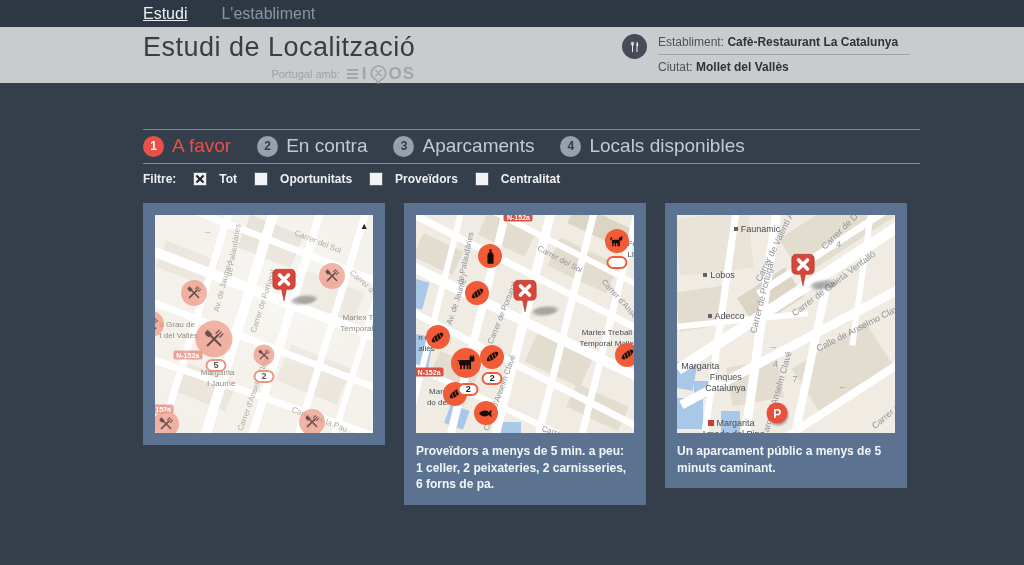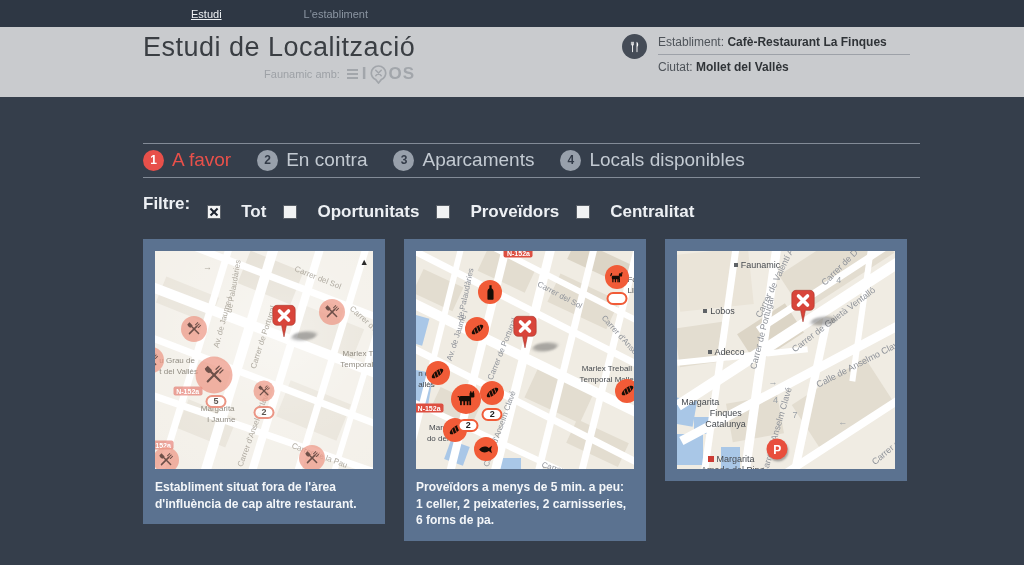--- a/index.html
+++ b/index.html
@@ -1,24 +1,24 @@
 <!DOCTYPE html>
 <html><head>
 <meta charset="utf-8">
 <style>
   html,body{margin:0;padding:0;}
   body{width:1024px;height:565px;overflow:hidden;background:#353e4b;font-family:"Liberation Sans",sans-serif;position:relative;}
 
   
   .topnav{height:27px;background:#2e3744;display:flex;align-items:center;padding-left:143px;gap:34px;}
-  .nav-item{font-size:11px;color:#8b95a2;cursor:pointer;margin-left:48px;}
+  .nav-item{font-size:16px;color:#8b95a2;cursor:pointer;}
   .nav-item.active{color:#eef1f4;text-decoration:underline;}
 
   
-  .header{height:70px;background:#c9cbce;position:relative;padding-left:42px;}
+  .header{height:56px;background:#c9cbce;position:relative;padding-left:42px;}
   .title-wrap{position:absolute;left:143px;top:5px;}
   .page-title{font-size:27px;color:#3a3e43;margin:0;font-weight:400;letter-spacing:.5px;}
   .powered{display:flex;justify-content:flex-end;align-items:center;gap:7px;font-size:11px;color:#9da1a6;margin-top:1px;}
   .eixos{display:inline-flex;align-items:center;gap:2px;color:#a2a6ab;font-size:17px;font-weight:700;letter-spacing:1px;}
   .e-bars{display:inline-flex;flex-direction:column;gap:2px;margin-right:2px;}
   .e-bars i{display:block;width:11px;height:2.2px;background:#a2a6ab;}
   .info-panel{position:absolute;left:622px;top:3px;width:288px;display:flex;gap:11px;}
   .info-icon{width:25px;height:25px;border-radius:50%;background:#454c57;display:flex;align-items:center;justify-content:center;margin-top:4px;flex:none;}
   .info-rows{flex:1;}
   .info-row{font-size:12px;color:#4e5359;padding:5px 0 5px;border-bottom:1px solid #9da1a8;}
@@ -27,22 +27,22 @@
 
   
   .main{padding:46px 0 0 143px;}
   .section-label{font-size:12px;font-weight:700;color:#dfe4ea;margin-bottom:10px;}
   .rule{width:777px;height:1px;background:#838b97;}
   .tabs{display:flex;align-items:center;gap:26px;width:777px;padding:5px 0 6px;}
   .tab{display:flex;align-items:center;gap:8px;font-size:19px;color:#c3cad2;cursor:pointer;}
   .tab .num{width:21px;height:21px;border-radius:50%;background:#98a0ab;color:#333b48;font-size:12px;font-weight:700;display:flex;align-items:center;justify-content:center;}
   .tab.active{color:#e8504a;}
   .tab.active .num{background:#e8504a;color:#fff;}
-  .filter{display:flex;align-items:center;gap:17px;margin-top:8px;font-size:17px;font-weight:700;color:#edf0f4;}
-  .cb{display:flex;align-items:center;gap:20px;cursor:pointer;margin-top:16px;}
+  .filter{display:flex;align-items:center;gap:17px;margin-top:8px;font-size:12px;font-weight:700;color:#edf0f4;}
+  .cb{display:flex;align-items:center;gap:12px;cursor:pointer;}
   .box{width:12px;height:12px;background:#f2f3f4;border:1px solid #5a6068;position:relative;flex:none;}
   .box.checked::before,.box.checked::after{content:"";position:absolute;left:0.5px;top:5px;width:10px;height:1.8px;background:#1d2430;}
   .box.checked::before{transform:rotate(45deg);}
   .box.checked::after{transform:rotate(-45deg);}
 
   
   .cards{display:flex;align-items:flex-start;gap:19px;margin-top:17px;}
   .card{width:242px;background:#5b7290;padding:12px;box-sizing:border-box;}
   .caption{margin-top:10px;font-size:12px;font-weight:700;color:#f3f6f9;line-height:1.38;}
 
@@ -81,21 +81,21 @@
 
 <div class="topnav">
   <span class="nav-item active">Estudi</span>
   <span class="nav-item">L'establiment</span>
 </div>
 
 <div class="header">
   <div class="title-wrap">
     <h1 class="page-title">Estudi de Localització</h1>
     <div class="powered">
-      <span>Faunamic amb:</span>
+      <span>Portugal amb:</span>
       <span class="eixos" title="EIXOS">
         <span class="e-bars">
             <i></i>
             <i></i>
             <i></i>
           </span>
           <span>I</span>
           <svg viewBox="0 0 20 22" width="17" height="19">
             <path d="M10 1 C14.7 1 18.5 4.6 18.5 9.2 C18.5 12.6 16.4 15.4 13.4 16.8 L10 21 L6.6 16.8 C3.6 15.4 1.5 12.6 1.5 9.2 C1.5 4.6 5.3 1 10 1 Z" fill="none" stroke="#a2a6ab" stroke-width="2"></path>
             <path d="M6.8 6 L13.2 12.4 M13.2 6 L6.8 12.4" stroke="#a2a6ab" stroke-width="1.8" stroke-linecap="round"></path>
@@ -109,21 +109,21 @@
       <svg viewBox="0 0 20 20" width="14" height="14" fill="#fff">
           <rect x="4.2" y="2.6" width="1" height="5"></rect>
           <rect x="5.9" y="2.6" width="1" height="5"></rect>
           <rect x="7.6" y="2.6" width="1" height="5"></rect>
           <rect x="5.9" y="6" width="1.3" height="11.4" rx="0.6"></rect>
           <path d="M12.2 2.6 c2.3 1.2 3 4.2 1.8 6.6 l-1.8 0.4 z"></path>
           <rect x="12.2" y="9" width="1.3" height="8.4" rx="0.6"></rect>
         </svg>
     </div>
     <div class="info-rows">
-      <div class="info-row"><span>Establiment:</span> <b>Cafè-Restaurant La Finques</b></div>
+      <div class="info-row"><span>Establiment:</span> <b>Cafè-Restaurant La Catalunya</b></div>
       <div class="info-row"><span>Ciutat:</span> <b>Mollet del Vallès</b></div>
     </div>
   </div>
 </div>
 
 <div class="main">
   <div class="rule"></div>
   <div class="tabs">
     <div class="tab active">
         <span class="num">1</span>
@@ -299,21 +299,20 @@
               <g transform="rotate(-45 10 10)">
                 <rect x="9.2" y="5" width="1.7" height="13" rx="0.8"></rect>
                 <path d="M8.3 1.2 h3.4 v5 H8.3 c-0.9-1.6-0.9-3.4 0-5 z"></path>
               </g>
             </svg>
           </div>
           <div class="road-badge fadedb" style="left: 15%; top: 64%;">N-152a</div>
           <div class="road-badge fadedb" style="left: 2%; top: 89%;">N-152a</div>
           <div class="map-ctrl" style="left: 96%; top: 5%;">▲</div>
         </div>
-      <div class="caption">Establiment situat fora de l'àrea d'influència de cap altre restaurant.</div>
     </div>
 
     <div class="card">
       <div class="map m2">
         <span class="block" style="left:0%;top:12%;width:20%;height:12%;transform:rotate(25deg)"></span>
         <span class="block" style="left:30%;top:2%;width:24%;height:13%;transform:rotate(25deg)"></span>
         <span class="block" style="left:62%;top:16%;width:30%;height:14%;transform:rotate(25deg)"></span>
         <span class="block dk" style="left:70%;top:0%;width:28%;height:10%;transform:rotate(25deg)"></span>
         <span class="block" style="left:8%;top:66%;width:20%;height:12%;transform:rotate(25deg)"></span>
         <span class="block" style="left:52%;top:58%;width:28%;height:16%;transform:rotate(25deg)"></span>
@@ -487,16 +486,17 @@
           <span class="map-label tiny" style="left: 73%; top: 11%;">4</span>
           <span class="map-label tiny" style="left: 44%; top: 66%;">4</span>
           <span class="map-label tiny" style="left: 53%; top: 73%;">7</span>
           <div class="pin-shadow" style="left: 63%; top: 32%;"></div>
           <div class="pin" style="left: 58%; top: 32%;"><svg viewBox="0 0 27 35" width="100%" height="100%">
               <path d="M6.5 1.5 h14 a4.2 4.2 0 0 1 4.2 4.2 v11.6 a4.2 4.2 0 0 1 -4.2 4.2 h-4.6 L13.5 33 l-2.4 -11.5 H6.5 a4.2 4.2 0 0 1 -4.2 -4.2 V5.7 a4.2 4.2 0 0 1 4.2 -4.2 z" fill="#d8453a" stroke="#a83328" stroke-width="0.6"></path>
               <path d="M9 7.2 18 16.2 M18 7.2 9 16.2" stroke="#fff" stroke-width="3.6" stroke-linecap="round"></path>
             </svg></div>
           <div class="p-circle" style="left: 46%; top: 91%;">P</div>
         </div>
+      <div class="caption">Un aparcament públic a menys de 5 minuts caminant.</div>
     </div>
 
   </div>
 </div>
 
 </body></html>

